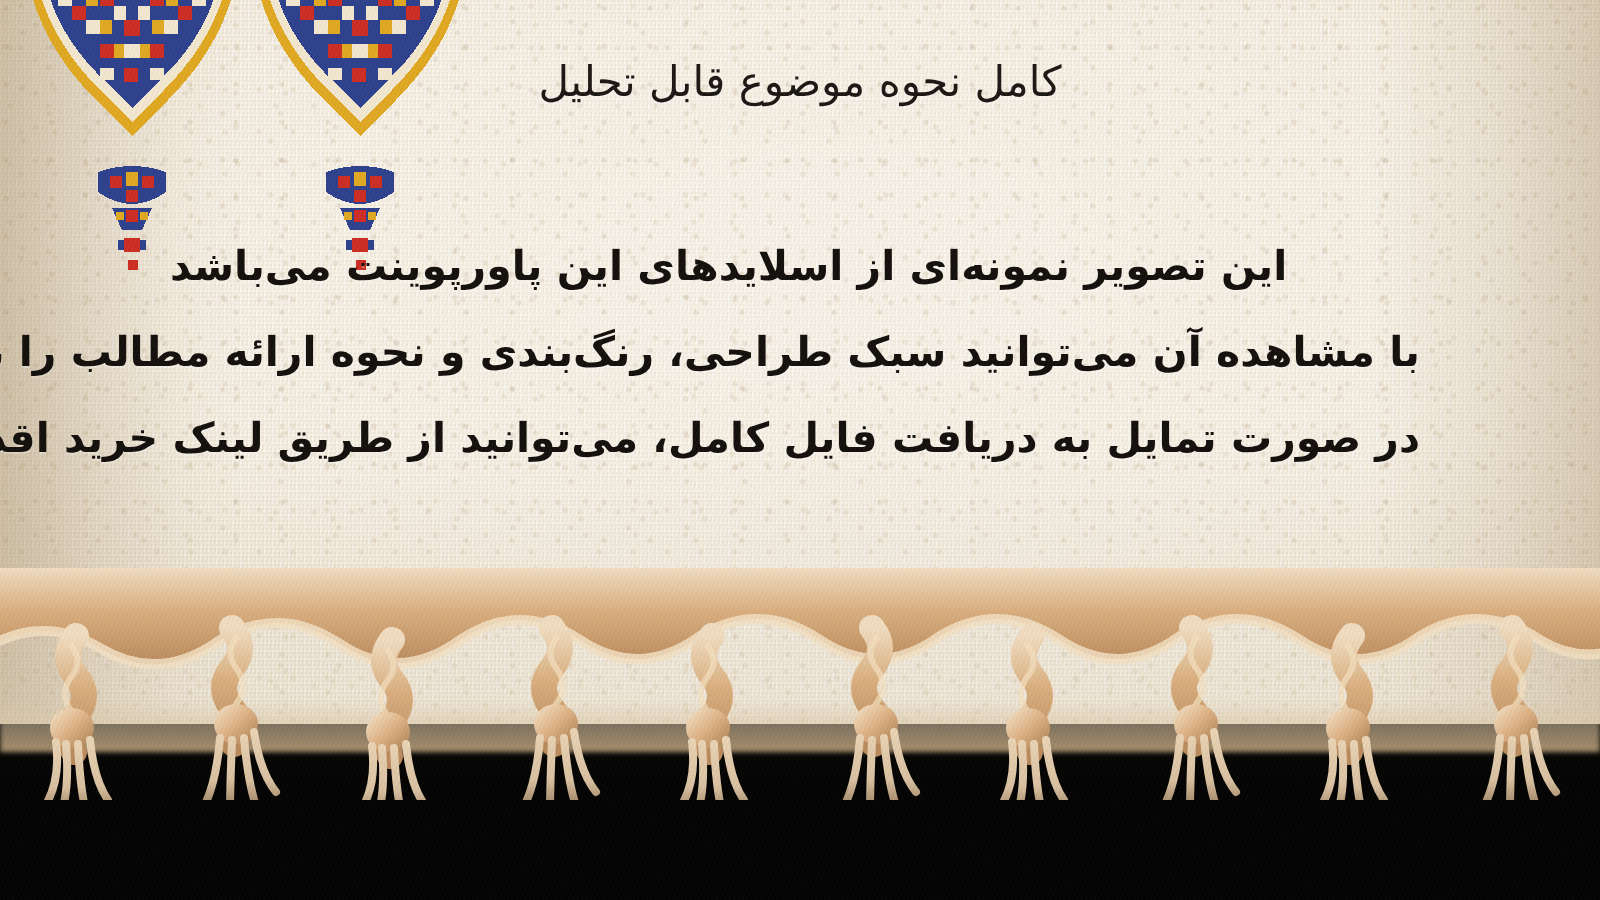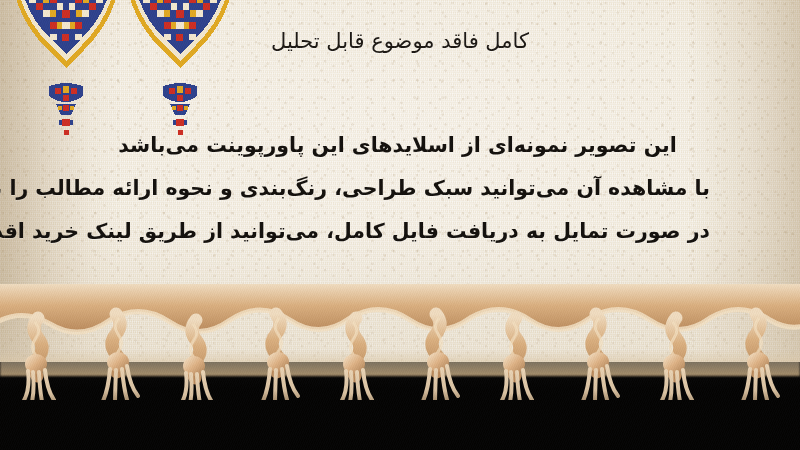--- a/index.html
+++ b/index.html
@@ -101,24 +101,24 @@
     font-size: 21px;
     font-weight: 400;
     color: #191511;
     letter-spacing: 0px;
     line-height: 30px;
     direction: rtl;
     text-shadow: 0 1px 0 rgba(255,255,255,0.35);
   }
   .body-block {
     position: absolute;
-    top: 124px;
+    top: 112px;
     right: 90px;
     width: 625px;
-    text-align: center;
+    text-align: left;
     direction: rtl;
   }
   .body-line {
     font-size: 20.5px;
     line-height: 43px;
     color: #100d0a;
     font-weight: 700;
     white-space: nowrap;
     font-family: "DejaVu Sans", "Liberation Sans", sans-serif;
     text-shadow: 0 1px 0 rgba(255,255,255,0.28);
@@ -328,21 +328,21 @@
           <rect x="27" y="24" width="4" height="4" fill="#e0a820"></rect>
           <rect x="19" y="37" width="8" height="7" fill="#cc2b21"></rect>
           <rect x="16" y="38" width="3" height="5" fill="#2b3f8c"></rect>
           <rect x="27" y="38" width="3" height="5" fill="#2b3f8c"></rect>
           <rect x="21" y="48" width="5" height="5" fill="#cc2b21"></rect>
         </g>
       </svg>
     </div>
   </div>
 
-  <div class="title">کامل فاقد موضوع قابل تحلیل</div>
+  <div class="title">کامل نحوه موضوع قابل تحلیل</div>
 
   <div class="body-block">
     <div class="body-line">این تصویر نمونه‌ای از اسلایدهای این پاورپوینت می‌باشد</div>
     <div class="body-line">با مشاهده آن می‌توانید سبک طراحی، رنگ‌بندی و نحوه ارائه مطالب را بررسی نمایید</div>
     <div class="body-line">در صورت تمایل به دریافت فایل کامل، می‌توانید از طریق لینک خرید اقدام فرمایید</div>
   </div>
 
   <div class="bottom-band"></div>
   <div class="band-topedge"></div>
 

